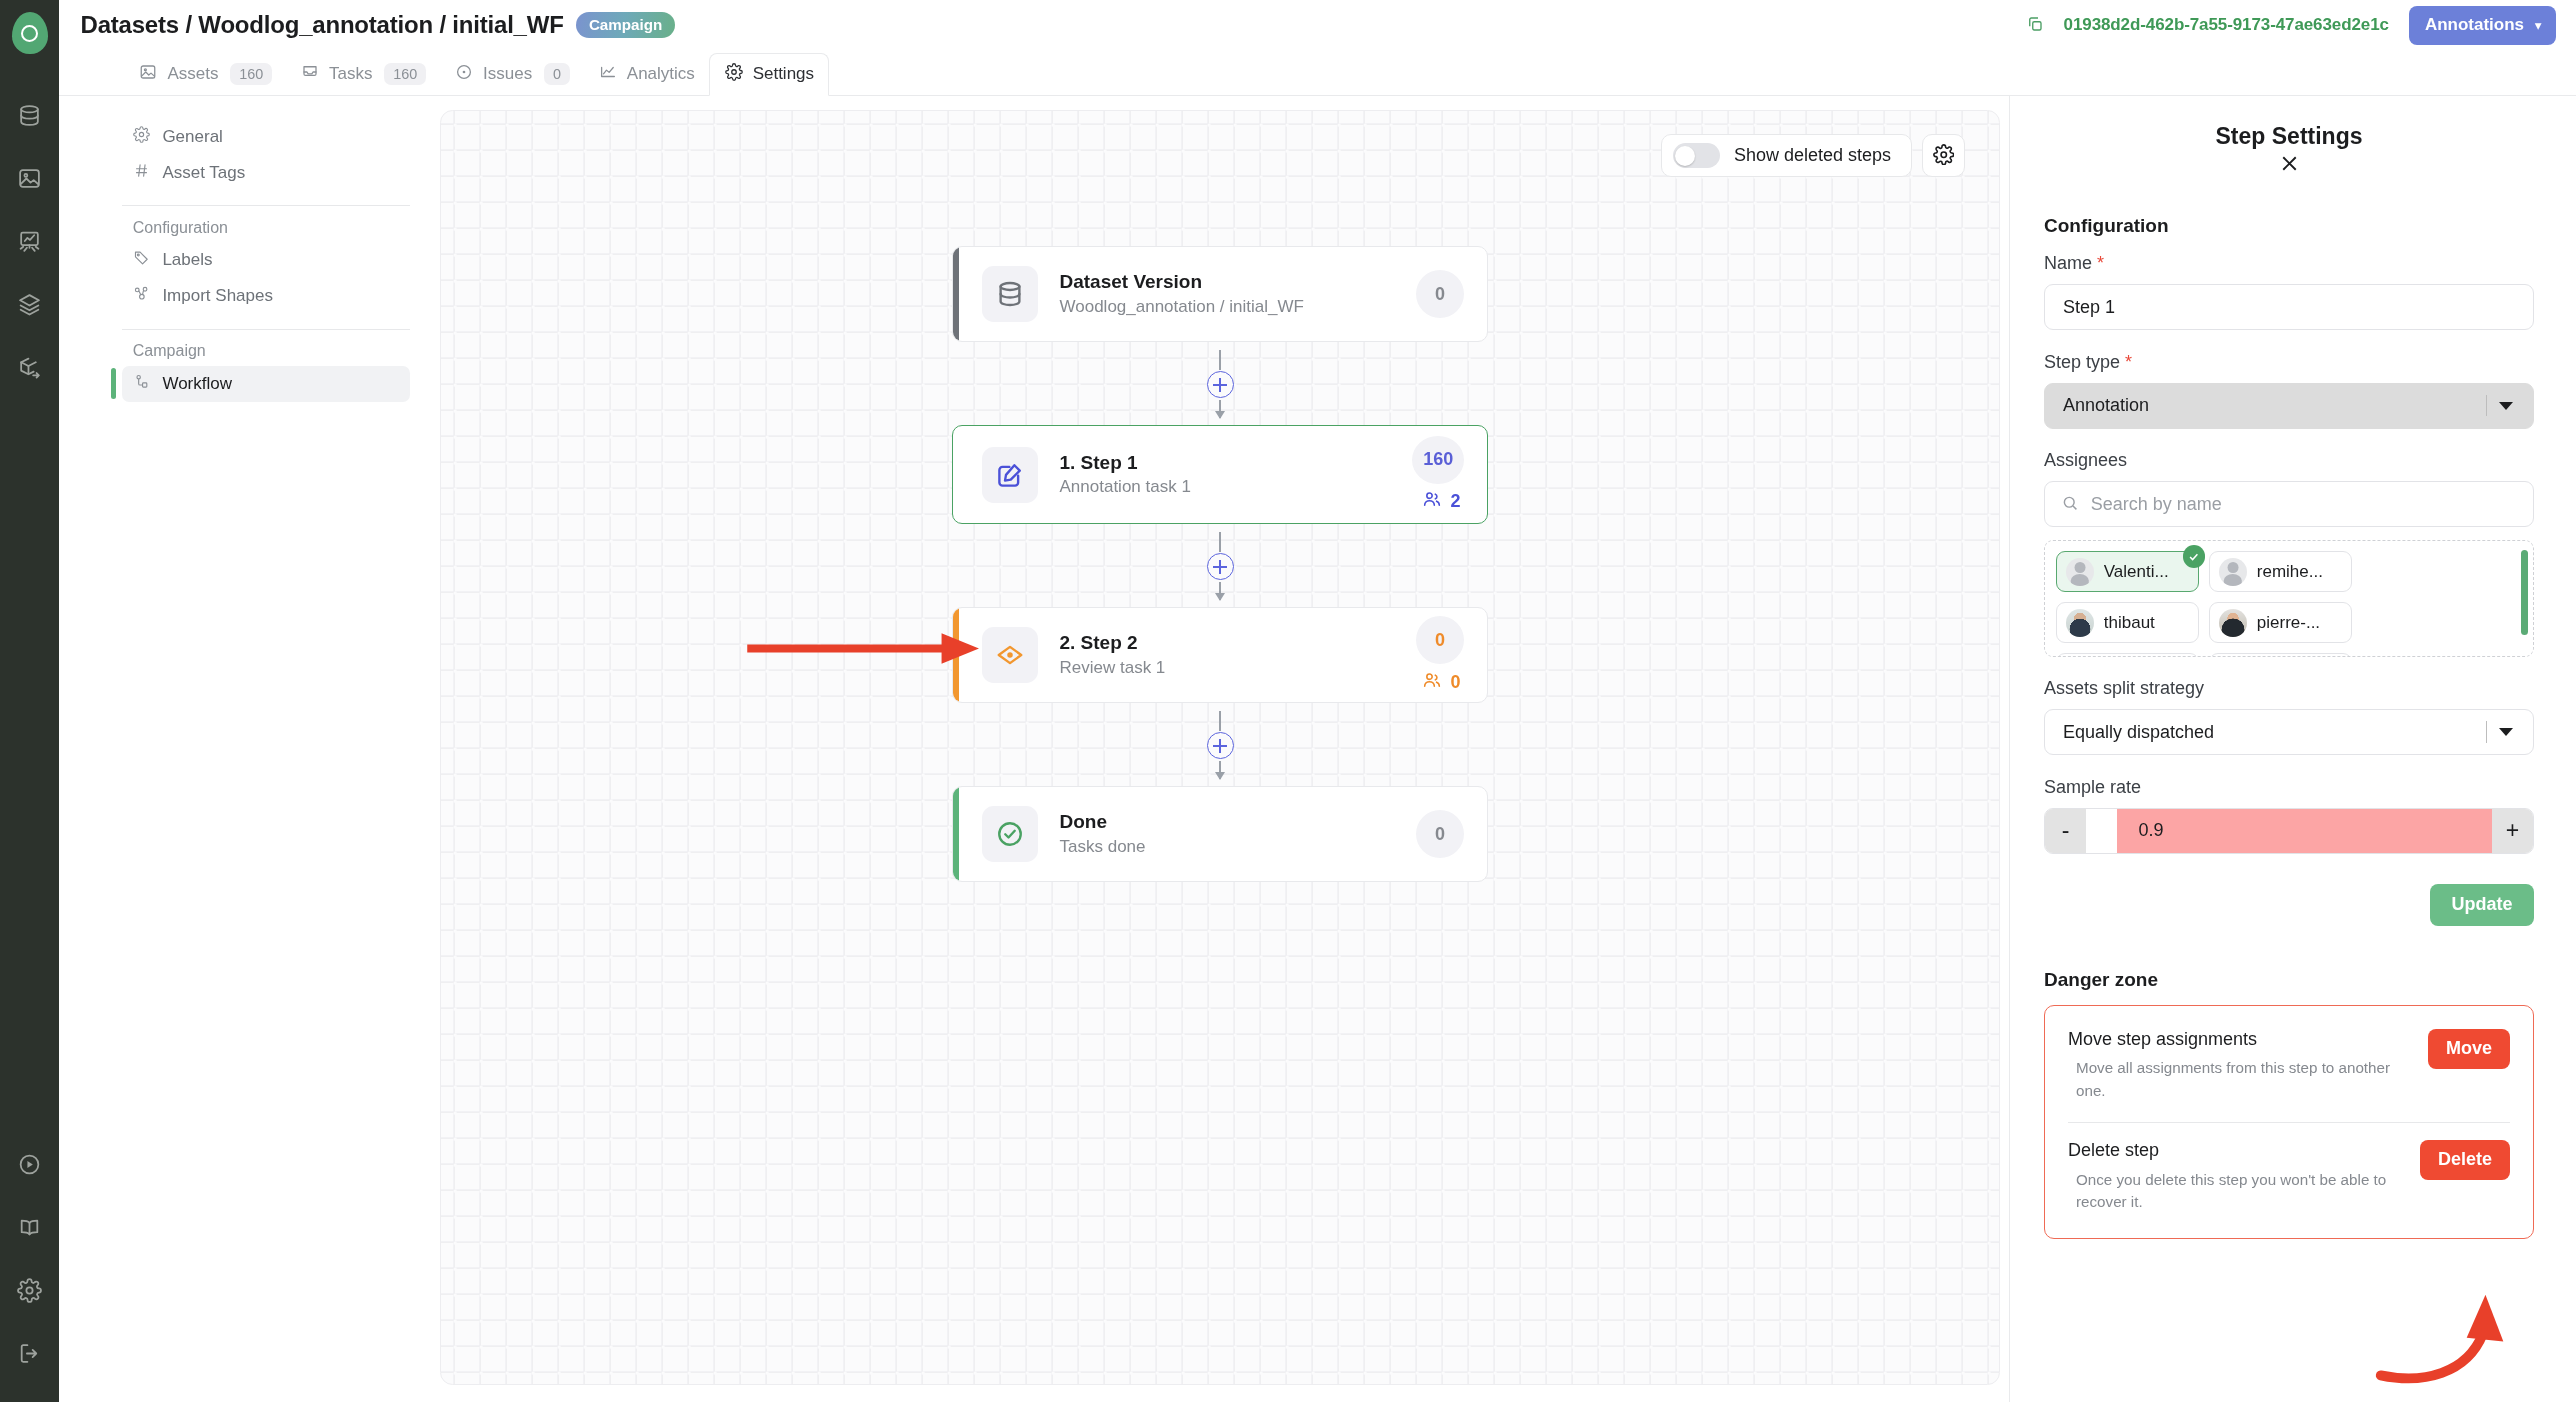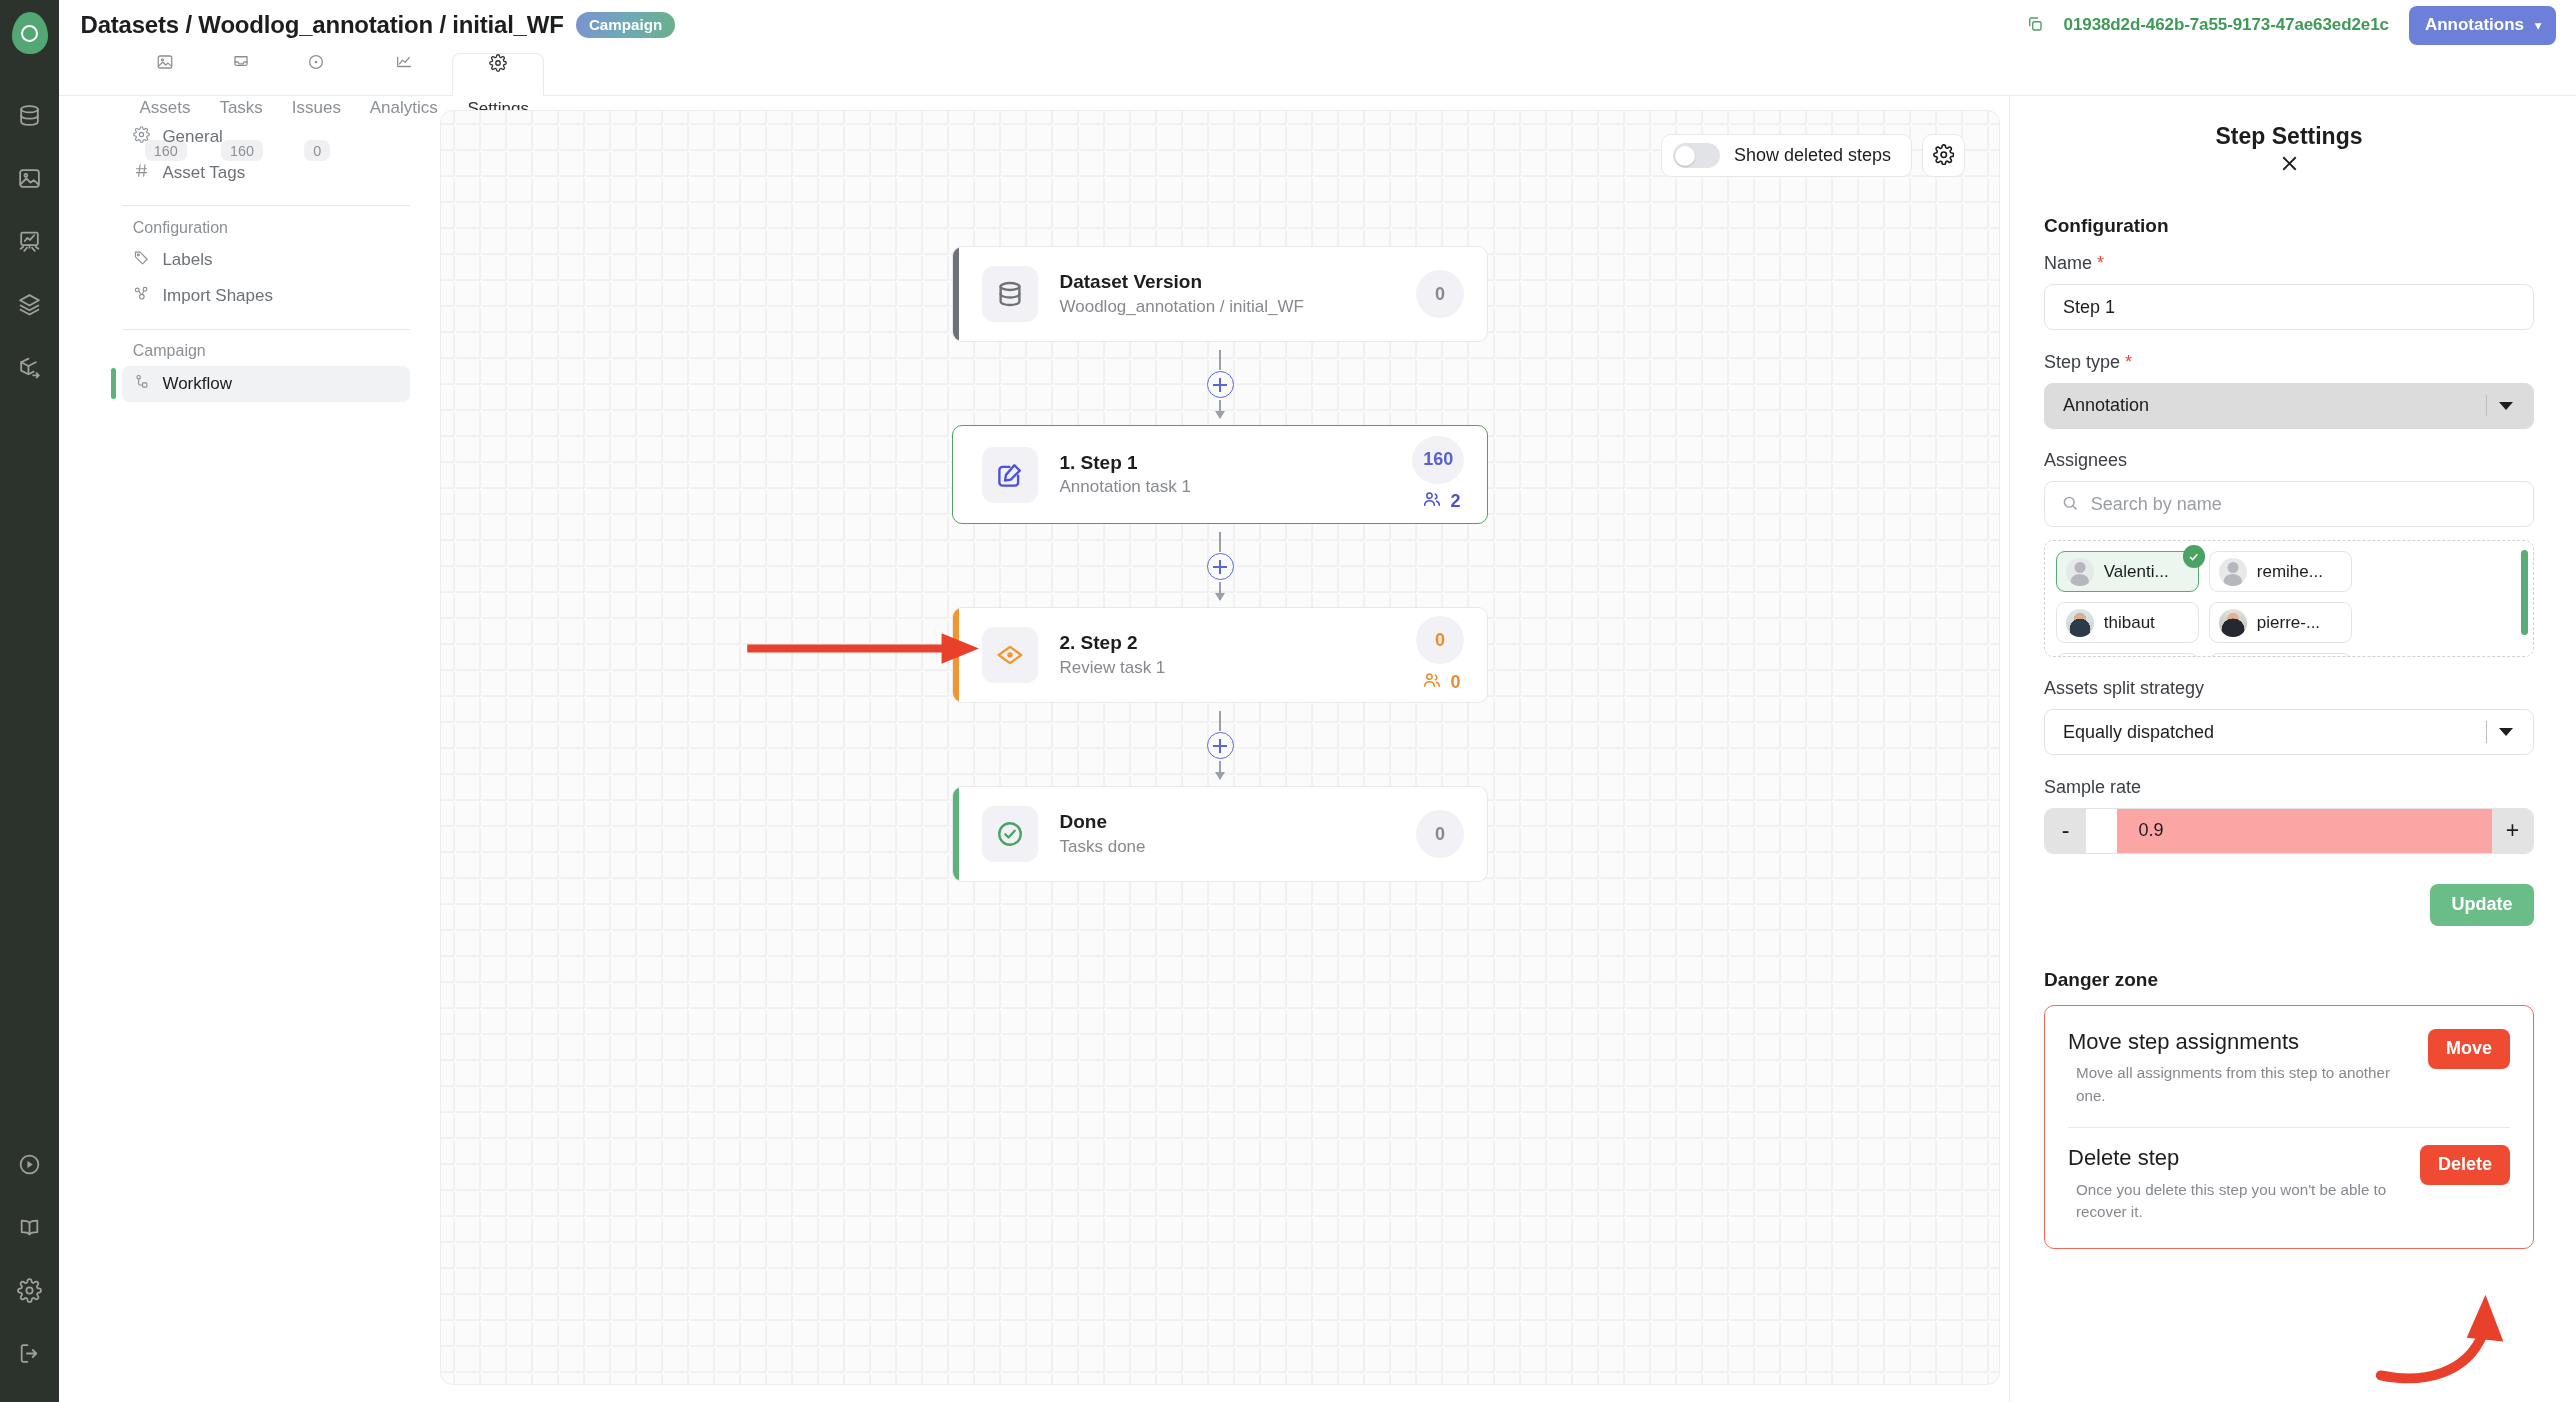--- a/index.html
+++ b/index.html
@@ -55,22 +55,22 @@
     font-family: "Liberation Sans", sans-serif;
   }
   .annot-btn .chev { font-size: 13.5px; font-weight: 400; }
 
   
   .tabbar {
     height: 46px; flex: 0 0 46px; display: flex; align-items: flex-end;
     padding-left: 66px; border-bottom: 0.9px solid #e9eaec; position: relative;
   }
   .tab {
-    display: flex; align-items: center; gap: 22px; padding: 0 14.4px;
-    height: 42px; font-size: 17px; color: #8b9096; cursor: pointer; white-space: nowrap; flex-direction: column;
+    display: flex; align-items: center; gap: 10px; padding: 0 14.4px;
+    height: 42px; font-size: 17px; color: #8b9096; cursor: pointer; white-space: nowrap;
   }
   .tab svg { width: 18px; height: 18px; stroke: #8b9096; fill: none; stroke-width: 1.7; stroke-linecap:round; stroke-linejoin:round; }
   .tab .count {
     background: #f0f0f3; color: #8b9096; border-radius: 7.2px;
     padding: 2.7px 9px; font-size: 14.4px; margin-left: 1.8px;
   }
   .tab.active {
     background: #fff; color: #2d2f33;
     border: 0.9px solid #e9eaec; border-bottom: 0.9px solid #fff;
     border-radius: 8px 8px 0 0; margin-bottom: -0.9px; height: 43px;
@@ -262,21 +262,21 @@
   .update-btn {
     background: #6bbd88; color: #fff; border: none; border-radius: 8px;
     padding: 10px 21.5px 10.8px; font-size: 18px; font-weight: 700; cursor: pointer;
     font-family: "Liberation Sans", sans-serif;
   }
 
   .danger-title { font-size: 19px; font-weight: 700; color: #1c1d1f; margin-top: 43px; margin-bottom: 14.4px; }
   .danger-box { border: 0.9px solid #ef6a55; border-radius: 10px; padding: 23px 23px 25px; }
   .danger-row { display: flex; align-items: flex-start; gap: 18px; }
   .danger-txt { flex: 1; }
-  .danger-h { font-size: 22px; color: #1c1d1f; margin-bottom: 7.2px; }
+  .danger-h { font-size: 18px; color: #1c1d1f; margin-bottom: 7.2px; }
   .danger-p { font-size: 15.2px; color: #85898f; line-height: 1.45; margin-left: 8px; }
   .danger-btn {
     background: #ef4a32; color: #fff; border: none; border-radius: 8px;
     padding: 9px 18px 10px; font-size: 18px; font-weight: 700; cursor: pointer;
     flex: 0 0 auto; font-family: "Liberation Sans", sans-serif;
   }
   .danger-sep { height: 0.9px; background: #e7e8ea; margin: 20px 0 18px; }
 </style>
 </head>
 <body>

